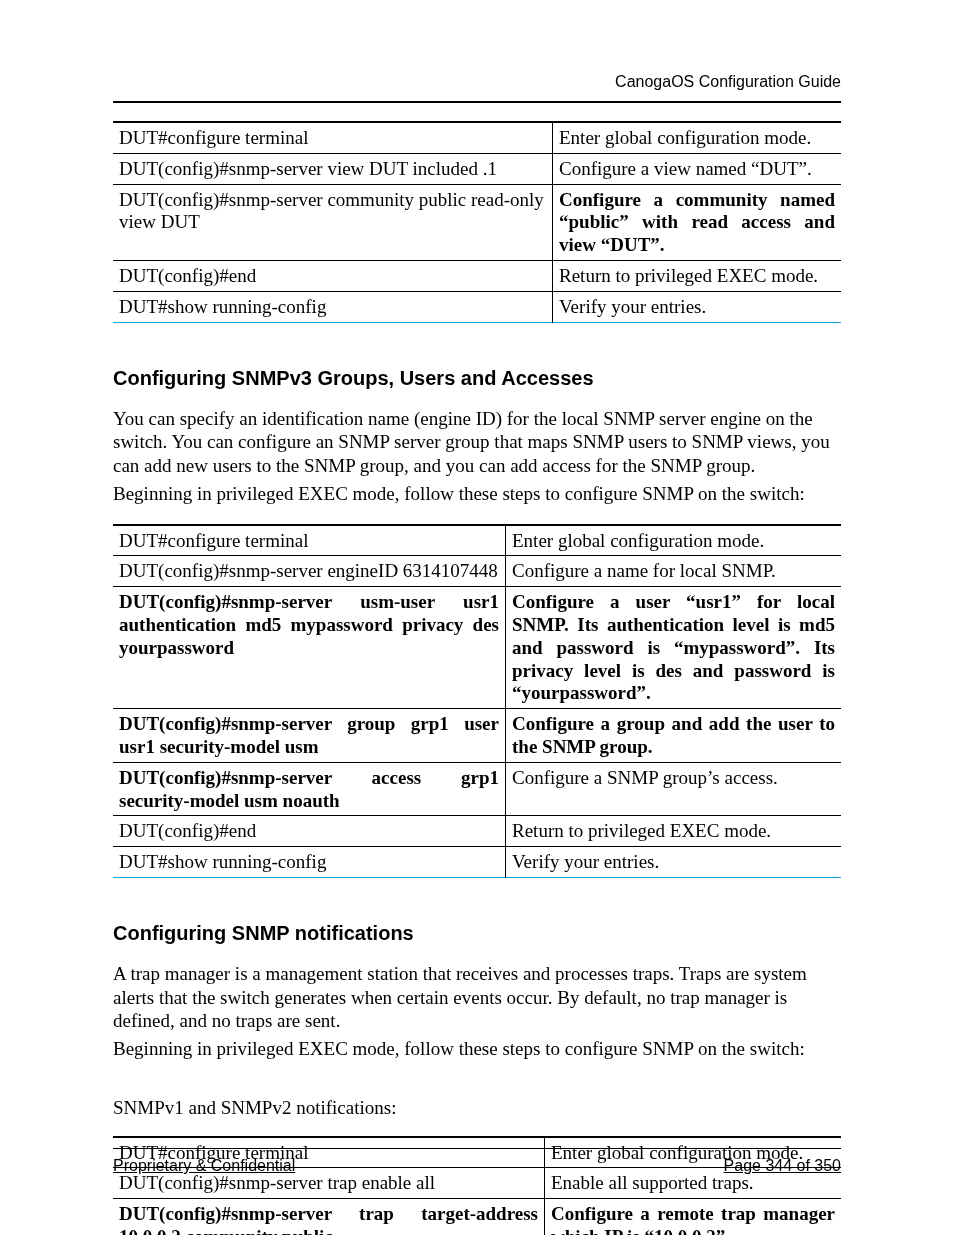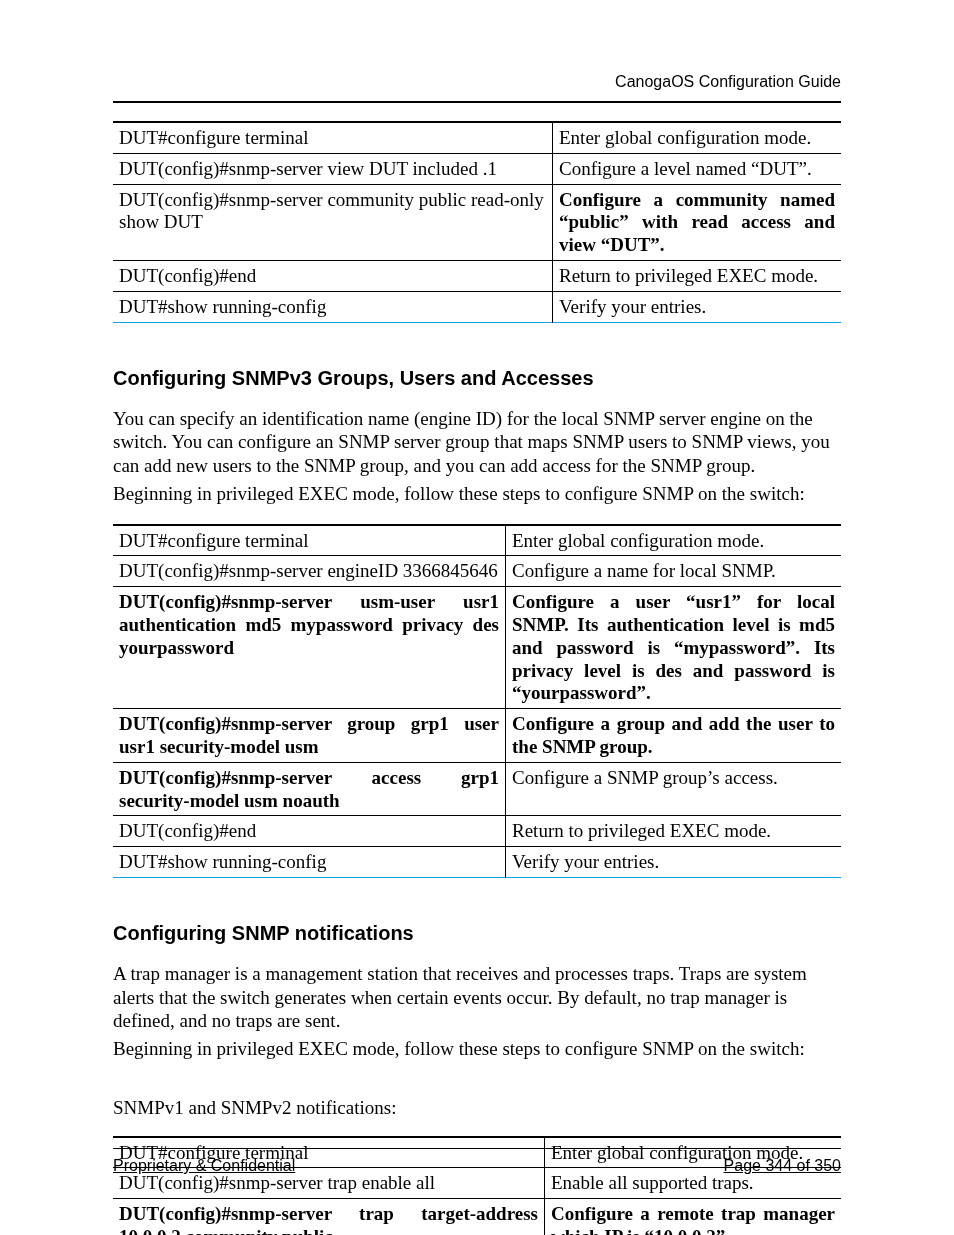--- a/index.html
+++ b/index.html
@@ -97,24 +97,24 @@
   <div style="height:18px"></div>
 
   <table class="cmd t1">
     <tbody>
         <tr>
           <td class="c0">DUT#configure terminal</td>
           <td>Enter global configuration mode.</td>
         </tr>
     <tr>
           <td class="c0">DUT(config)#snmp-server view DUT included .1</td>
-          <td>Configure a level named “DUT”.</td>
-        </tr>
-    <tr>
-          <td class="c0">DUT(config)#snmp-server community public read-only show DUT</td>
+          <td>Configure a view named “DUT”.</td>
+        </tr>
+    <tr>
+          <td class="c0">DUT(config)#snmp-server community public read-only view DUT</td>
           <td class="justify">Configure a community named “public” with read access and view “DUT”.</td>
         </tr>
     <tr>
           <td class="c0">DUT(config)#end</td>
           <td>Return to privileged EXEC mode.</td>
         </tr>
     <tr>
           <td class="c0">DUT#show running-config</td>
           <td>Verify your entries.</td>
         </tr>
@@ -129,21 +129,21 @@
 
   <div style="height:18px"></div>
 
   <table class="cmd t2">
     <tbody>
         <tr>
           <td class="c0">DUT#configure terminal</td>
           <td>Enter global configuration mode.</td>
         </tr>
     <tr>
-          <td class="c0">DUT(config)#snmp-server engineID 3366845646</td>
+          <td class="c0">DUT(config)#snmp-server engineID 6314107448</td>
           <td>Configure a name for local SNMP.</td>
         </tr>
     <tr>
           <td class="c0 justify">DUT(config)#snmp-server usm-user usr1 authentication md5 mypassword privacy des yourpassword</td>
           <td class="justify">Configure a user “usr1” for local SNMP. Its authentication level is md5 and password is “mypassword”. Its privacy level is des and password is “yourpassword”.</td>
         </tr>
     <tr>
           <td class="c0 justify">DUT(config)#snmp-server group grp1 user usr1 security-model usm</td>
           <td class="justify">Configure a group and add the user to the SNMP group.</td>
         </tr>

